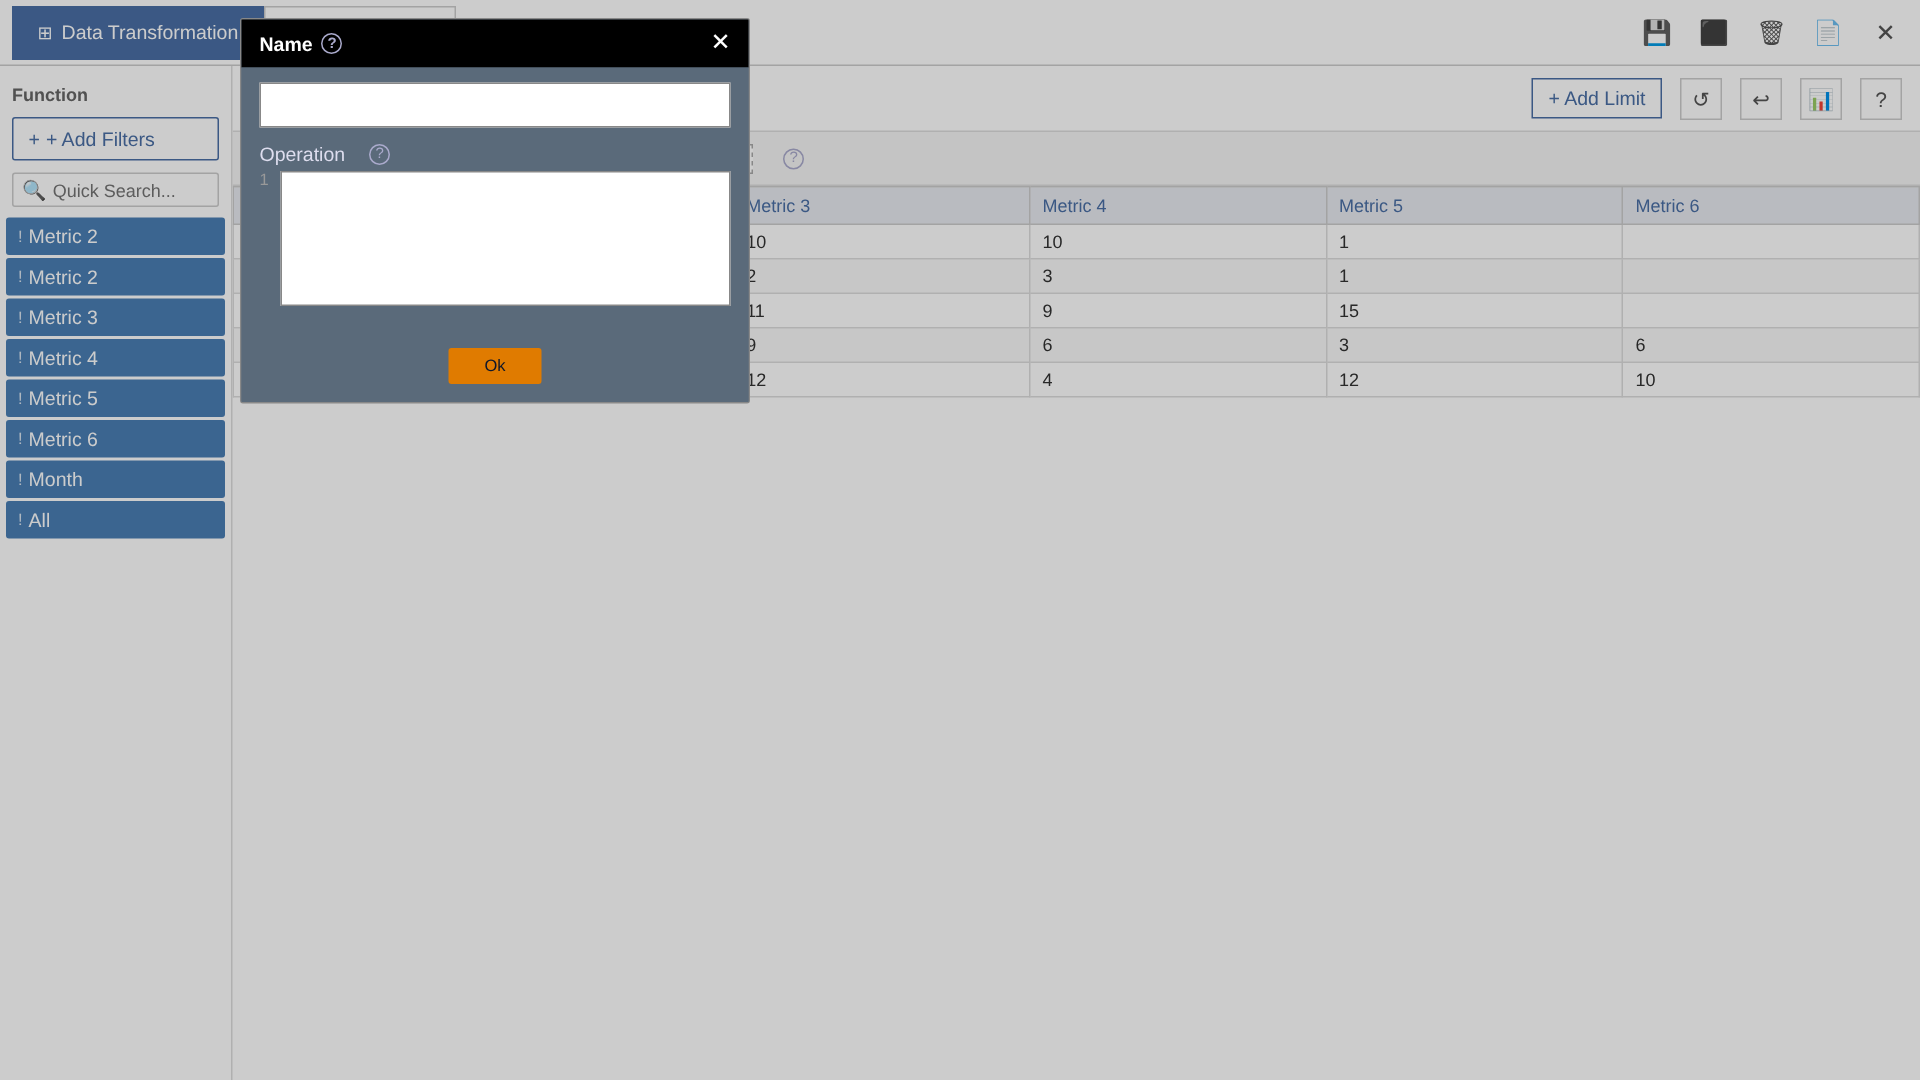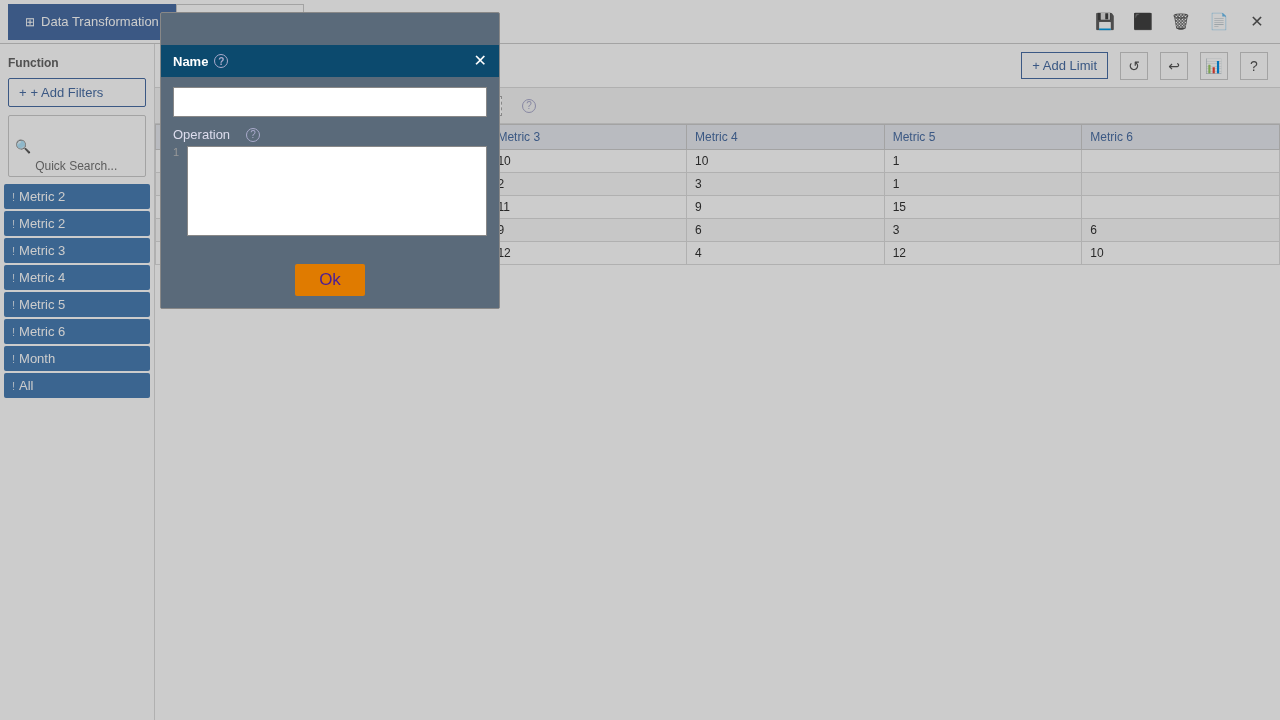--- a/index.html
+++ b/index.html
@@ -107,21 +107,20 @@
       padding: 3px 6px;
       gap: 4px;
       background: #fff;
     }
     .search-box input {
       border: none;
       outline: none;
       font-size: 12px;
       width: 100%;
       background: transparent;
-      margin-top: 40px;
     }
     .sidebar-item {
       display: flex;
       align-items: center;
       padding: 5px 8px;
       margin: 1px 4px;
       cursor: pointer;
       font-size: 12px;
       gap: 4px;
       background: #4a7fb5;
@@ -260,22 +259,21 @@
       background: #5a6a7a;
       border: 1px solid #888;
       border-radius: 2px;
       z-index: 101;
     }
     .modal-header {
       display: flex;
       align-items: center;
       justify-content: space-between;
       padding: 8px 12px;
-      background: #0c4a6e;
-      margin-top: 32px;
+      background: #000000;
     }
     .modal-title {
       font-size: 13px;
       font-weight: bold;
       color: #fff;
       display: flex;
       align-items: center;
       gap: 6px;
     }
     .modal-close {
@@ -320,25 +318,25 @@
       margin-bottom: 10px;
     }
     .modal-footer {
       display: flex;
       justify-content: center;
       padding: 4px 12px 12px 12px;
       background: #5a6a7a;
     }
     .ok-btn {
       background: #e07b00;
-      color: #4c1d95;
+      color: #0f172a;
       border: none;
       padding: 6px 24px;
       cursor: pointer;
-      font-size: 17px;
+      font-size: 11px;
       border-radius: 2px;
     }
     .help-icon {
       display: inline-flex;
       align-items: center;
       justify-content: center;
       width: 14px;
       height: 14px;
       border-radius: 50%;
       border: 1px solid #aac;

